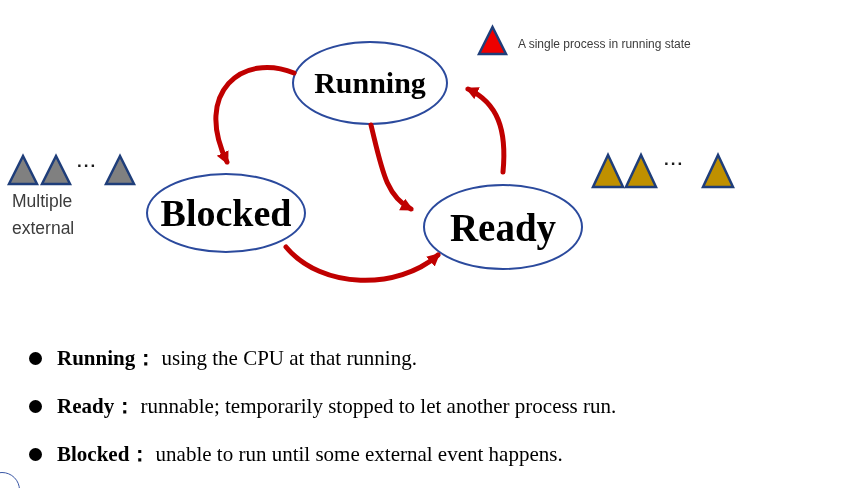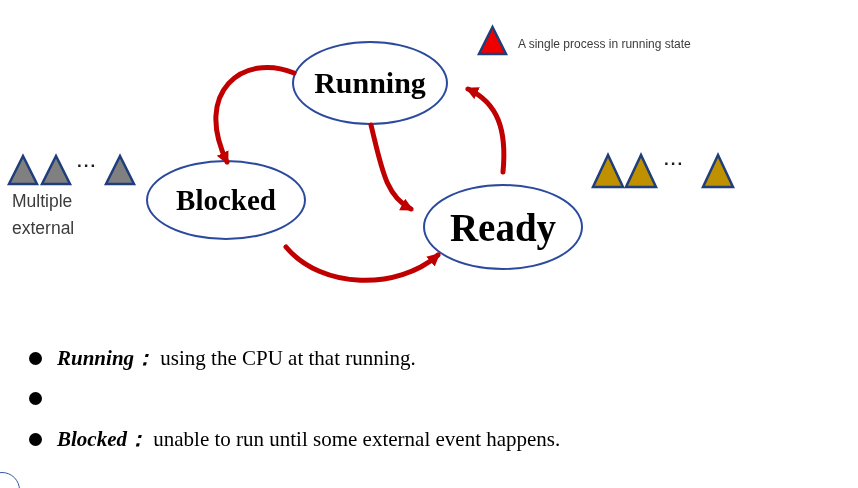--- a/index.html
+++ b/index.html
@@ -8,21 +8,21 @@
     overflow:hidden;font-family:"Liberation Sans",sans-serif;
   }
   
   .node{
     position:absolute;border:2.5px solid #2b4a9d;border-radius:50%;
     background:#fff;display:flex;align-items:center;justify-content:center;
     font-family:"Liberation Serif",serif;font-weight:bold;color:#000;
     box-sizing:border-box;
   }
   #node-running{left:292px;top:41px;width:156px;height:84px;font-size:30px;}
-  #node-blocked{left:146px;top:160px;width:160px;height:80px;font-size:29px;}
+  #node-blocked{left:146px;top:173px;width:160px;height:80px;font-size:38px;}
   #node-ready{left:423px;top:184px;width:160px;height:86px;font-size:39px;}
 
   
   #overlay{position:absolute;left:0;top:0;pointer-events:none;}
   .arrow{fill:none;stroke-width:5;stroke-linecap:round;}
 
   
   .caption{
     position:absolute;color:#3c3c3c;font-size:17.5px;line-height:27px;
   }
@@ -40,21 +40,21 @@
   #bullets{position:absolute;left:29px;top:344px;width:800px;}
   .bullet-row{display:flex;align-items:center;margin-bottom:20px;}
   .bullet-dot{
     width:13px;height:13px;border-radius:50%;background:#000;
     flex:0 0 13px;margin-right:15px;
   }
   .bullet-text{
     font-family:"Liberation Serif",serif;font-size:21px;color:#000;
     white-space:pre-wrap;
   }
-  .bullet-text b{font-weight:bold;font-style:italic;}
+  .bullet-text b{font-weight:bold;}
 
   
   #corner-arc{
     position:absolute;left:-16px;top:472px;width:34px;height:34px;
     border:1.5px solid #3a57a5;border-radius:50%;background:transparent;
   }
 </style>
 </head>
 <body>
 
@@ -103,20 +103,21 @@
   <div class="ellipsis" id="left-ellipsis">...</div>
   <div class="ellipsis" id="right-ellipsis">...</div>
 
   <div id="bullets">
     <div class="bullet-row">
       <span class="bullet-dot"></span>
       <span class="bullet-text"><b>Running：</b><span> using the CPU at that running.</span></span>
     </div>
     <div class="bullet-row">
       <span class="bullet-dot"></span>
+      <span class="bullet-text"><b>Ready：</b><span> runnable; temporarily stopped to let another process run.</span></span>
     </div>
     <div class="bullet-row">
       <span class="bullet-dot"></span>
       <span class="bullet-text"><b>Blocked：</b><span> unable to run until some external event happens.</span></span>
     </div>
   </div>
 
   <div id="corner-arc"></div>
 </div>
 

